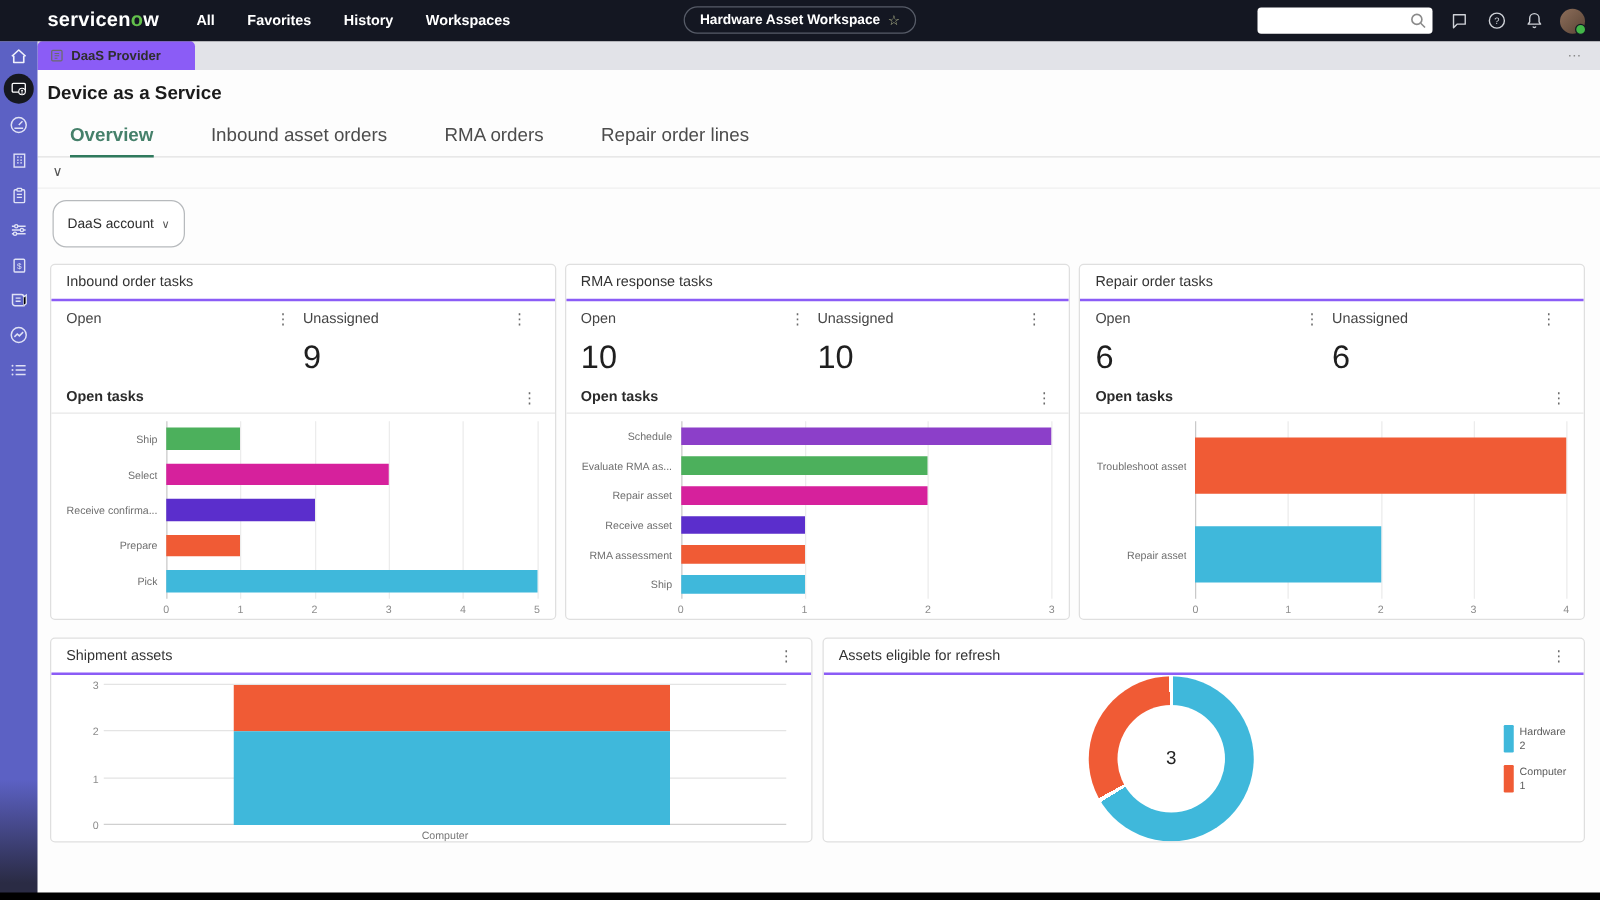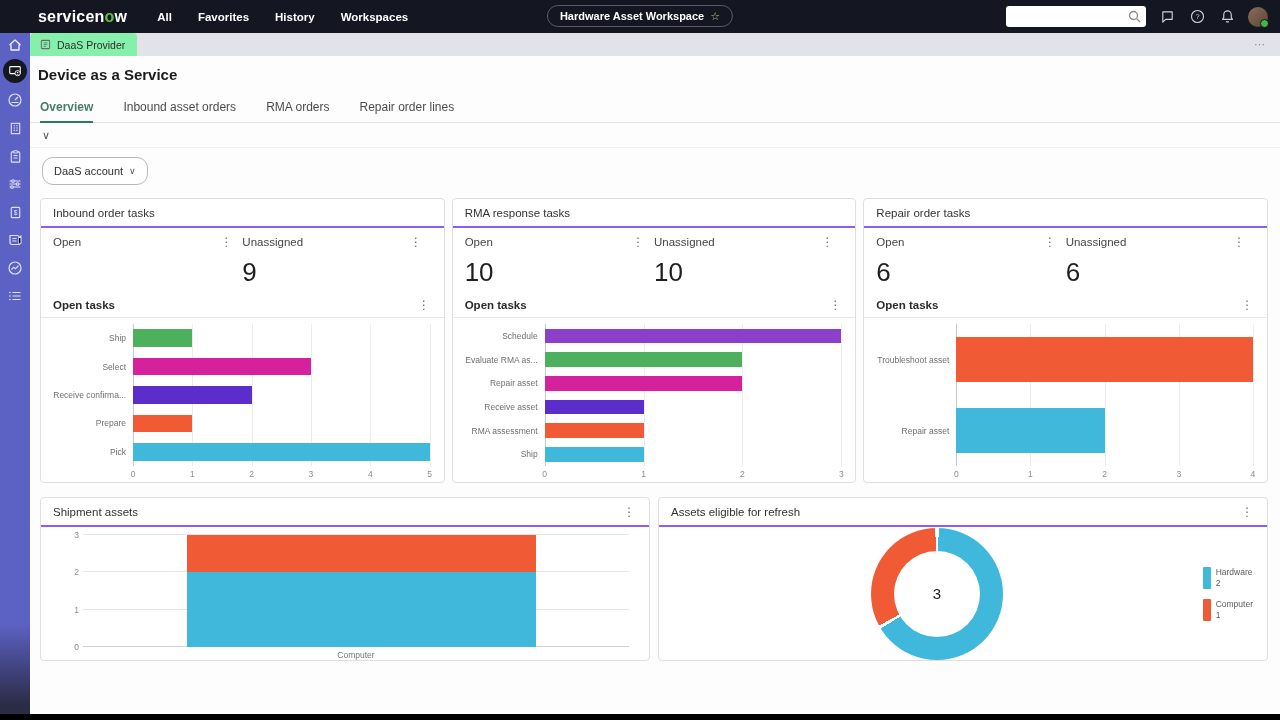--- a/index.html
+++ b/index.html
@@ -23,34 +23,34 @@
   .avatar::after { content:""; position:absolute; right:-1px; bottom:-1px; width:7px; height:7px; border-radius:50%; background:#43b749; border:1.5px solid #141722; }
 
   
   .rail { position:absolute; top:33px; left:0; width:30px; height:687px; background:linear-gradient(180deg,#5c61c4 0%, #5c61c4 86%, #2a2b44 98%); display:flex; flex-direction:column; align-items:center; z-index:20; }
   .rail-ic { width:30px; height:28px; display:flex; align-items:center; justify-content:center; cursor:pointer; }
   .rail-ic.home { height:23px; }
   .rail-active { width:24px; height:24px; border-radius:50%; background:#16181f; display:flex; align-items:center; justify-content:center; margin:3px 0; cursor:pointer; }
 
   
   .tabbar { position:absolute; top:33px; left:30px; right:0; height:23px; background:#e2e3e8; display:flex; align-items:stretch; z-index:10; }
-  .doc-tab { background:#86efac; border-radius:4px 4px 0 0; display:flex; align-items:center; gap:6px; padding:0 12px 0 10px; font-size:10.5px; color:#2e2e2e; cursor:pointer; }
+  .doc-tab { background:#8b5cf6; border-radius:4px 4px 0 0; display:flex; align-items:center; gap:6px; padding:0 27px 0 10px; font-size:10.5px; color:#2e2e2e; cursor:pointer;font-weight:bold; }
   .tab-overflow { margin-left:auto; margin-right:14px; align-self:center; color:#8a8a8a; font-size:11px; letter-spacing:1px; cursor:pointer; }
 
   
   .content { position:absolute; top:56px; left:30px; right:0; bottom:6px; background:#fdfdfd; overflow:hidden; }
   .page-title { padding:10px 0 0 8px; font-size:15px; font-weight:700; color:#1b1b1b; }
   .ws-tabs { display:flex; gap:30px; margin-top:10px; padding-left:10px; border-bottom:1px solid #e1e1e1; }
-  .ws-tab { font-size:12px; color:#4c4c4c; padding:7px 0 8px; cursor:pointer; position:relative; }
+  .ws-tab { font-size:15px; color:#4c4c4c; padding:7px 0 8px; cursor:pointer; position:relative;margin-left:16px; }
   .ws-tab.active { color:#45806a; font-weight:600; }
   .ws-tab.active::after { content:""; position:absolute; left:0; right:0; bottom:-1px; height:2px; background:#2f7a5d; }
   .collapse-row { height:25px; display:flex; align-items:center; padding-left:12px; border-bottom:1px solid #f0f0f0; }
   .collapse-chevron { font-size:11px; color:#555; cursor:pointer; line-height:1; }
   .filter-row { padding:9px 0 0 12px; }
-  .filter-pill { display:inline-flex; align-items:center; gap:6px; height:28px; padding:0 11px; border:1px solid #b7babd; border-radius:11px; font-size:11px; color:#2e2e2e; background:#fff; cursor:pointer; }
+  .filter-pill { display:inline-flex; align-items:center; gap:6px; height:38px; padding:0 11px; border:1px solid #b7babd; border-radius:11px; font-size:11px; color:#2e2e2e; background:#fff; cursor:pointer; }
   .filter-pill .caret { font-size:9px; color:#555; }
 
   .grid1 { display:grid; grid-template-columns:repeat(3,1fr); gap:7px; margin:13px 12px 0 10px; height:285px; }
   .grid2 { display:grid; grid-template-columns:1fr 1fr; gap:8px; margin:14px 12px 0 10px; height:164px; }
   .card { background:#fff; border:1px solid #dfdfdf; border-radius:4px; display:flex; flex-direction:column; overflow:hidden; }
   .card-h { display:flex; align-items:center; justify-content:space-between; padding:8px 12px 7px; font-size:11.5px; color:#333; border-bottom:2px solid #8b5cf6; }
   .kebab { color:#6b6b6b; font-size:12px; line-height:1; cursor:pointer; padding:0 2px; }
   .stats { display:grid; grid-template-columns:1fr 1fr; padding:8px 12px 2px; }
   .stat-head { display:flex; align-items:center; justify-content:space-between; padding-right:8px; }
   .stat-label { font-size:11.5px; color:#454545; }

